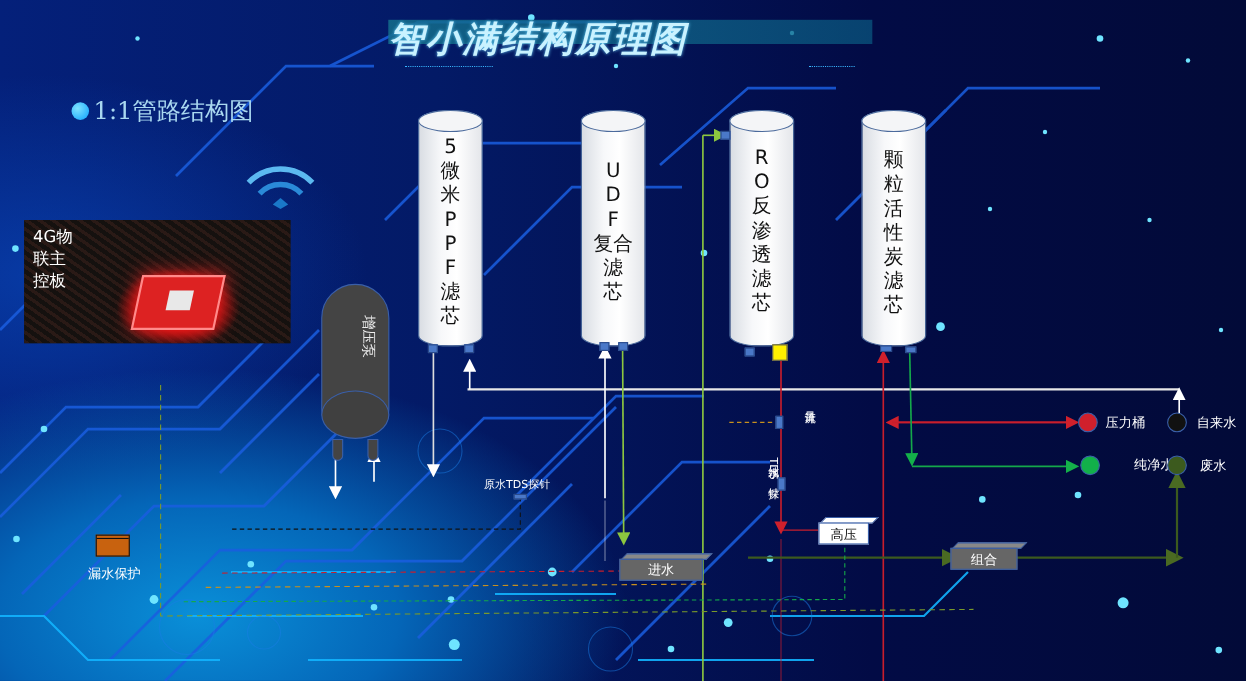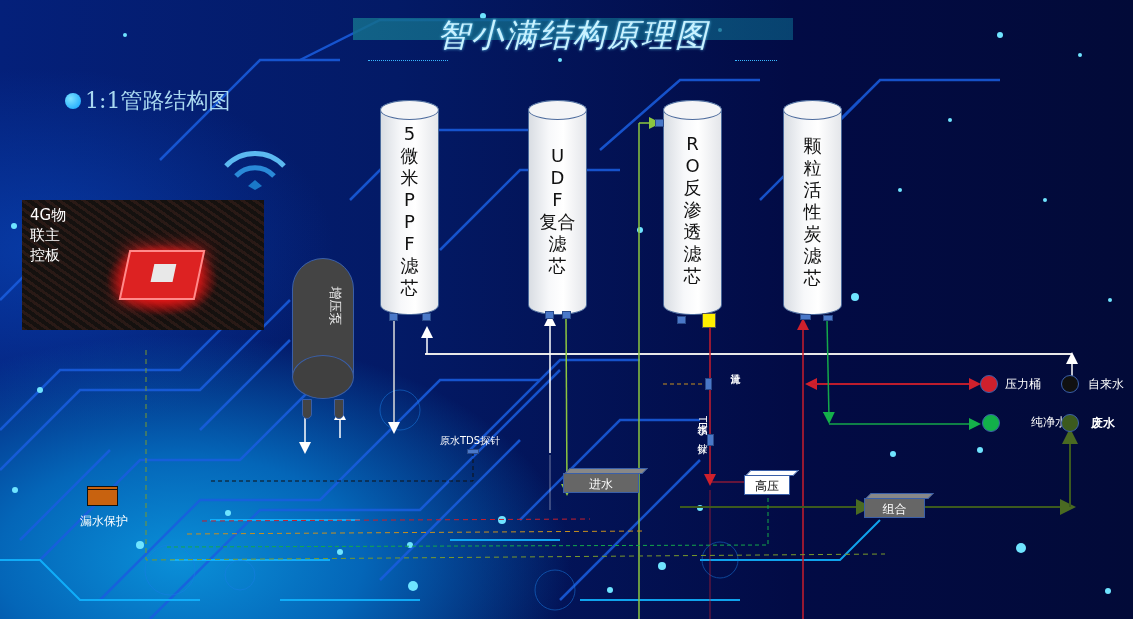--- a/index.html
+++ b/index.html
@@ -6,25 +6,25 @@
   body { width:1133px; height:619px; overflow:hidden; background:#020a3a; font-family:"DejaVu Sans", sans-serif; }
   #stage { position:relative; width:1133px; height:619px; overflow:hidden;
     background:
       radial-gradient(ellipse 520px 300px at 180px 560px, #0a8fd8 0%, #0466b8 35%, rgba(3,40,140,0.0) 75%),
       radial-gradient(ellipse 420px 260px at 40px 250px, rgba(10,80,200,0.55) 0%, rgba(2,10,58,0) 70%),
       linear-gradient(90deg, #04207a 0%, #031a66 35%, #020b45 70%, #020a38 100%);
   }
   .abs { position:absolute; }
   svg.layer { position:absolute; left:0; top:0; }
   .title-bar { left:353px; top:18px; width:440px; height:22px; background:linear-gradient(90deg, rgba(20,110,140,0.85), rgba(10,90,130,0.7)); }
-  .title { left:353px; top:14px; width:440px; text-align:center; font-family:"DejaVu Serif", serif; font-style:italic; font-size:32px; color:#c9f2ff; letter-spacing:2px; text-shadow:0 0 3px #6cd3ff; }
+  .title { left:353px; top:14px; width:440px; font-family:"DejaVu Serif", serif; font-style:italic; font-size:32px; color:#c9f2ff; letter-spacing:2px; text-shadow:0 0 3px #6cd3ff;font-weight:bold; }
   .title-dots { top:60px; height:0; border-top:1px dotted #3ab7ff; }
   .subtitle { left:65px; top:86px; font-family:"DejaVu Serif", serif; font-size:22px; color:#a9d8f0; display:flex; align-items:center; gap:4px; }
   .bullet { width:16px; height:16px; border-radius:50%; background:radial-gradient(circle at 35% 35%, #7fe3ff, #0aa0ff); }
-  .board { left:22px; top:200px; width:242px; height:130px; background:
+  .board { left:22px; top:200px; width:242px; height:112px; background:
       radial-gradient(ellipse 70px 45px at 140px 80px, #ff2a2a 0%, #b50d0d 45%, rgba(60,10,10,0) 80%),
       repeating-linear-gradient(35deg, #2a1a16 0 3px, #15110f 3px 7px),
       #1b1614; overflow:hidden; }
   .board .chip { position:absolute; left:102px; top:50px; width:76px; height:50px; background:#d22; border:2px solid #ff8a8a; transform:skewX(-12deg); box-shadow:0 0 18px #ff2020; }
   .board .chip::after { content:""; position:absolute; left:26px; top:12px; width:22px; height:18px; background:#e8e8e8; }
   .board-label { position:absolute; left:8px; top:5px; color:#fff; font-size:15px; line-height:20px; width:40px; }
   .cyl { position:absolute; background:linear-gradient(90deg,#d9dde3 0%, #f7f8fa 35%, #ffffff 60%, #e4e6ea 100%); border:1.5px solid #4b6a9c; border-radius:28px/10px; }
   .cyl::before { content:""; position:absolute; left:-1px; right:-1px; top:-1px; height:18px; border:1.5px solid #4b6a9c; border-radius:50%; background:#f4f5f7; }
   .cyl-label { position:absolute; left:0; right:0; text-align:center; color:#111; font-size:18px; line-height:22px; }
   .port { position:absolute; width:9px; height:8px; background:#4a78c8; border:1px solid #2a4a8a; }
@@ -262,38 +262,38 @@
   <div class="port" style="left:800px; top:314px; width:11px; height:6px;"></div>
   <div class="port" style="left:823px; top:315px; width:10px; height:6px;"></div>
 
   <div class="small-label" style="left:440px; top:434px;text-align:center;">原水TDS探针</div>
   <div class="port" style="left:467px; top:449px; width:12px; height:5px;"></div>
   <div class="vert-label" style="left:728px; top:366px;">流量计</div>
   <div class="port" style="left:705px; top:378px; width:7px; height:12px;"></div>
   <div class="vert-label" style="left:695px; top:416px;">纯水TDS探针</div>
   <div class="port" style="left:707px; top:434px; width:7px; height:12px;"></div>
 
-  <div class="box3d" style="left:563px; top:468px; width:82px;">
+  <div class="box3d" style="left:563px; top:503px; width:82px;font-family:Liberation Mono, monospace;">
     <div class="topface" style="background:#888;"></div>
     <div class="face" style="background:#666; color:#fff;">进水</div>
   </div>
   <div class="box3d" style="left:744px; top:470px; width:52px;">
     <div class="topface" style="background:#fff;"></div>
     <div class="face" style="background:#fff; color:#111;">高压</div>
   </div>
   <div class="box3d" style="left:864px; top:493px; width:67px;">
     <div class="topface" style="background:#888;"></div>
     <div class="face" style="background:#666; color:#ffffff;">组合</div>
   </div>
 
   <div class="legend-dot" style="left:980px; top:375px; background:#d0202c;"></div>
   <div class="legend-label" style="left:1005px; top:376px;">压力桶</div>
   <div class="legend-dot" style="left:1061px; top:375px; background:#111;"></div>
   <div class="legend-label" style="left:1088px; top:376px;">自来水</div>
   <div class="legend-dot" style="left:982px; top:414px; background:#12b04a;"></div>
   <div class="legend-label" style="left:1006px; top:414px;margin-left:25px;">纯净水</div>
   <div class="legend-dot" style="left:1061px; top:414px; background:#3c5a1e;"></div>
-  <div class="legend-label" style="left:1091px; top:415px;font-weight:bold;">废水</div>
+  <div class="legend-label" style="left:1091px; top:415px;">废水</div>
 
   <div class="abs leak"></div>
   <div class="abs leak-label">漏水保护</div>
 
 </div>
 
 </body></html>

